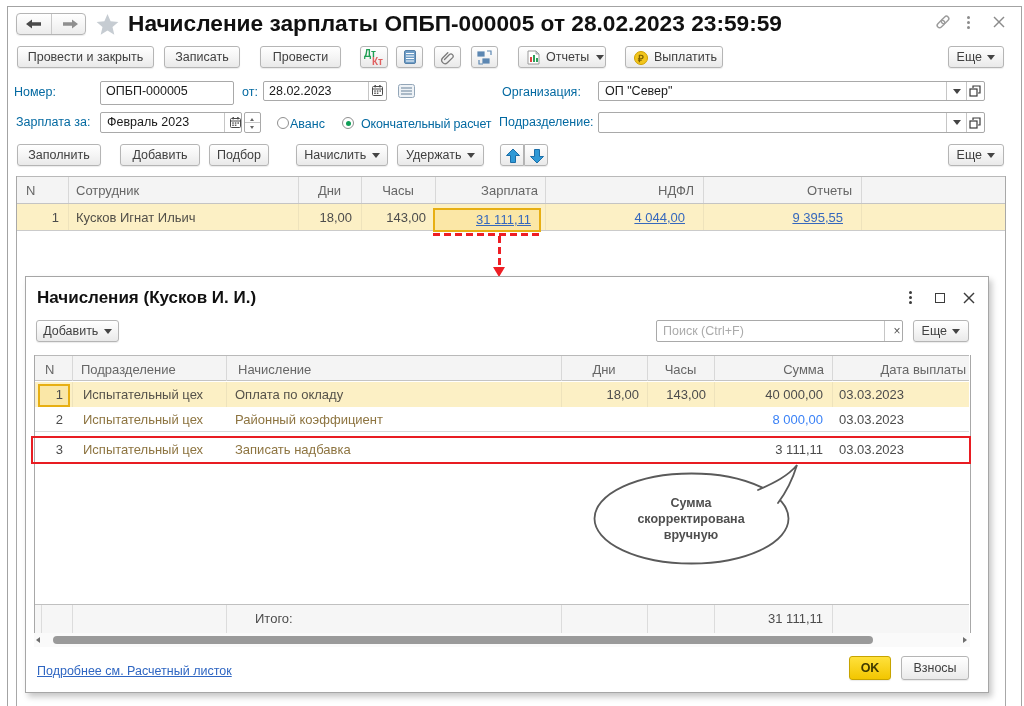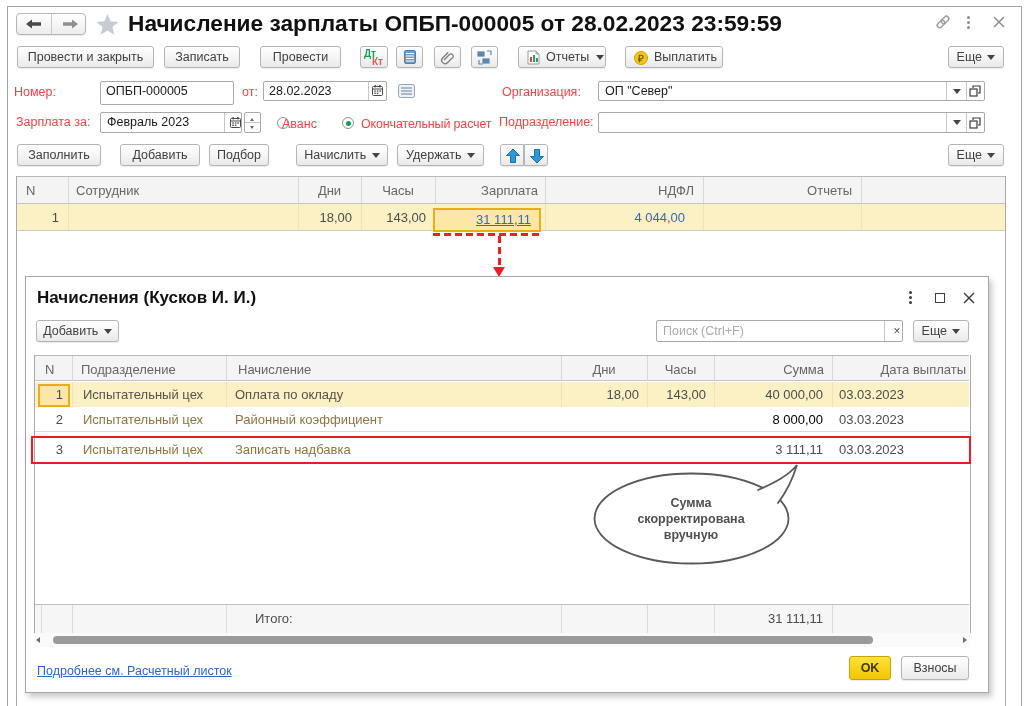--- a/index.html
+++ b/index.html
@@ -5,21 +5,21 @@
 * { margin:0; padding:0; box-sizing:border-box; }
 html,body { width:1024px; height:706px; background:#fff; overflow:hidden;
   font-family:"Liberation Sans", sans-serif; }
 .abs { position:absolute; }
 #win { position:absolute; left:7px; top:6px; width:1015px; height:705px;
   border:1px solid #a3a3a3; background:#fff; }
 .btn { position:absolute; height:22px; white-space:nowrap; border:1px solid #b5b5b5; border-radius:3px;
   background:linear-gradient(180deg,#ffffff 0%,#f4f4f4 55%,#e9e9e9 100%);
   color:#404040; font-size:12.5px; text-align:center; line-height:20px;
   box-shadow:0 1px 1px rgba(0,0,0,0.08); }
-.lbl { position:absolute; font-size:12.5px; color:#ef4444; white-space:nowrap; }
+.lbl { position:absolute; font-size:12.5px; color:#0369a1; white-space:nowrap; }
 .inp { position:absolute; border:1px solid #a9a9a9; border-radius:2px; background:#fff;
   font-size:12.5px; color:#1a1a1a; }
 .caret { display:inline-block; width:0; height:0; border-left:4px solid transparent;
   border-right:4px solid transparent; border-top:5px solid #444; vertical-align:middle; }
 .hdrcell { position:absolute; font-size:13px; color:#666; top:0; height:27px;
   line-height:27px; white-space:nowrap; }
 .cell { position:absolute; font-size:13px; white-space:nowrap; }
 </style>
 </head>
 <body>
@@ -158,21 +158,21 @@
           <rect x="4.8" y="7.6" width="1.6" height="1.3"></rect>
         </g>
       </svg>
 </div>
 <div class="abs" style="left:236px;top:105px;width:17px;height:21px;border:1px solid #a9a9a9;border-radius:2px;background:#fff;">
   <div class="abs" style="left:0;top:9px;width:15px;height:1px;background:#c6c6c6;"></div>
   <div class="abs" style="left:5px;top:5px;width:0;height:0;border-left:2.5px solid transparent;border-right:2.5px solid transparent;border-bottom:3px solid #666;"></div>
   <div class="abs" style="left:5px;top:13px;width:0;height:0;border-left:2.5px solid transparent;border-right:2.5px solid transparent;border-top:3px solid #666;"></div>
 </div>
 <div class="abs" style="left:269px;top:110px;width:12px;height:12px;border:1px solid #8f8f8f;border-radius:50%;background:#fff;"></div>
-<div class="lbl" style="left:274px;top:110px;">Аванс</div>
+<div class="lbl" style="left:282px;top:110px;">Аванс</div>
 <div class="abs" style="left:334px;top:110px;width:12px;height:12px;border:1px solid #8f8f8f;border-radius:50%;background:#fff;">
   <div class="abs" style="left:2.5px;top:2.5px;width:5px;height:5px;border-radius:50%;background:#0f9e57;"></div>
 </div>
 <div class="lbl" style="left:353px;top:110px;letter-spacing:-0.15px;">Окончательный расчет</div>
 <div class="lbl" style="left:491px;top:108px;">Подразделение:</div>
 <div class="inp" style="left:590px;top:105px;width:387px;height:21px;line-height:19px;padding-left:6px;">
   <div class="abs" style="left:347px;top:0;width:1px;height:19px;background:#c6c6c6;"></div>
   <div class="abs" style="left:354px;top:7px;width:0;height:0;border-left:4px solid transparent;border-right:4px solid transparent;border-top:5px solid #444;"></div>
   <div class="abs" style="left:367px;top:0;width:1px;height:19px;background:#c6c6c6;"></div>
   <svg class="abs" style="left:370px;top:4px;" width="12" height="12" viewBox="0 0 12 12">
@@ -212,23 +212,25 @@
     <div class="abs" style="left:51px;top:0;width:1px;height:26px;background:#d8d8d8;"></div>
     <div class="abs" style="left:281px;top:0;width:1px;height:26px;background:#d8d8d8;"></div>
     <div class="abs" style="left:344px;top:0;width:1px;height:26px;background:#d8d8d8;"></div>
     <div class="abs" style="left:418px;top:0;width:1px;height:26px;background:#d8d8d8;"></div>
     <div class="abs" style="left:528px;top:0;width:1px;height:26px;background:#d8d8d8;"></div>
     <div class="abs" style="left:686px;top:0;width:1px;height:26px;background:#d8d8d8;"></div>
     <div class="abs" style="left:844px;top:0;width:1px;height:26px;background:#d8d8d8;"></div>
   </div>
   <div class="abs" style="left:0;top:28px;width:988px;height:27px;background:#fcf0c5;border-bottom:1px solid #cbcbcb;">
     <div class="cell" style="left:0;width:42px;text-align:right;line-height:27px;color:#4c4c4c;">1</div>
+    <div class="cell" style="left:59px;line-height:27px;color:#514f48;">Кусков Игнат Ильич</div>
     <div class="cell" style="left:281px;width:54px;text-align:right;line-height:27px;color:#4c4c4c;">18,00</div>
     <div class="cell" style="left:344px;width:65px;text-align:right;line-height:27px;color:#4c4c4c;">143,00</div>
-    <div class="cell" style="left:528px;width:140px;text-align:right;line-height:27px;"><span style="color:#3668bd;">4 044,00</span></div>
+    <div class="cell" style="left:528px;width:140px;text-align:right;line-height:27px;"><span style="color:#3668bd;text-decoration:underline;">4 044,00</span></div>
+    <div class="cell" style="left:686px;width:140px;text-align:right;line-height:27px;"><span style="color:#3668bd;text-decoration:underline;">9 395,55</span></div>
     <div class="abs" style="left:51px;top:0;width:1px;height:26px;background:#eee3bc;"></div>
     <div class="abs" style="left:281px;top:0;width:1px;height:26px;background:#eee3bc;"></div>
     <div class="abs" style="left:344px;top:0;width:1px;height:26px;background:#eee3bc;"></div>
     <div class="abs" style="left:528px;top:0;width:1px;height:26px;background:#eee3bc;"></div>
     <div class="abs" style="left:686px;top:0;width:1px;height:26px;background:#eee3bc;"></div>
     <div class="abs" style="left:844px;top:0;width:1px;height:26px;background:#eee3bc;"></div>
   </div>
 
   <div class="abs" style="left:416px;top:32px;width:108px;height:24px;background:#fbe7a6;border:2px solid #e7af13;">
     <div class="cell" style="left:0;top:0;width:96px;text-align:right;line-height:20px;"><span style="color:#3668bd;text-decoration:underline;">31 111,11</span></div>
@@ -292,21 +294,21 @@
       <div class="abs" style="left:526px;top:0;width:1px;height:25px;background:#eee3bc;"></div>
       <div class="abs" style="left:612px;top:0;width:1px;height:25px;background:#eee3bc;"></div>
       <div class="abs" style="left:679px;top:0;width:1px;height:25px;background:#eee3bc;"></div>
       <div class="abs" style="left:797px;top:0;width:1px;height:25px;background:#eee3bc;"></div>
     </div>
 
     <div class="abs" style="left:0;top:52px;width:934px;height:25px;background:#fff;border-bottom:1px solid #d9d9d9;">
       <div class="cell" style="left:0;width:28px;text-align:right;line-height:25px;color:#4c4c4c;">2</div>
       <div class="cell" style="left:48px;line-height:25px;color:#8d7440;">Испытательный цех</div>
       <div class="cell" style="left:200px;line-height:25px;color:#8d7440;">Районный коэффициент</div>
-      <div class="cell" style="left:679px;width:109px;text-align:right;line-height:25px;color:#000000;">8 000,00</div>
+      <div class="cell" style="left:679px;width:109px;text-align:right;line-height:25px;color:#3b82f6;">8 000,00</div>
       <div class="cell" style="left:804px;line-height:25px;color:#4c4c4c;">03.03.2023</div>
     </div>
 
     <div class="abs" style="left:0;top:82px;width:934px;height:25px;background:#fff;">
       <div class="cell" style="left:0;width:28px;text-align:right;line-height:25px;color:#4c4c4c;">3</div>
       <div class="cell" style="left:48px;line-height:25px;color:#8d7440;">Испытательный цех</div>
       <div class="cell" style="left:200px;line-height:25px;color:#8d7440;">Записать надбавка</div>
       <div class="cell" style="left:679px;width:109px;text-align:right;line-height:25px;color:#4c4c4c;">3 111,11</div>
       <div class="cell" style="left:804px;line-height:25px;color:#4c4c4c;">03.03.2023</div>
     </div>

